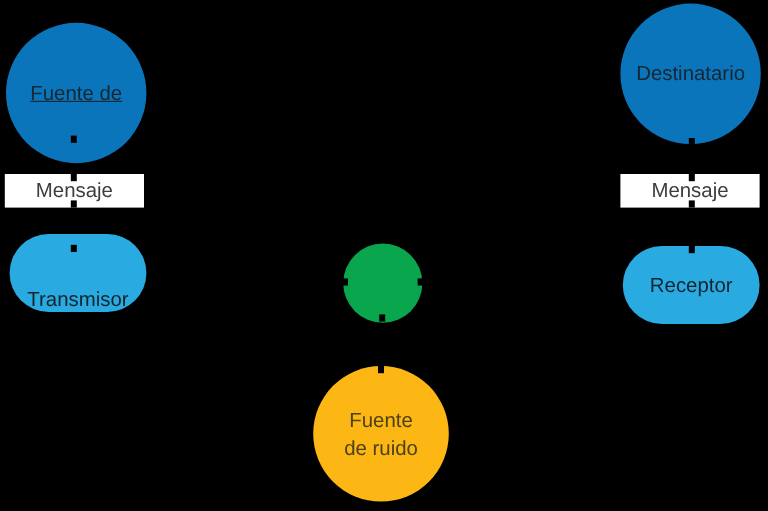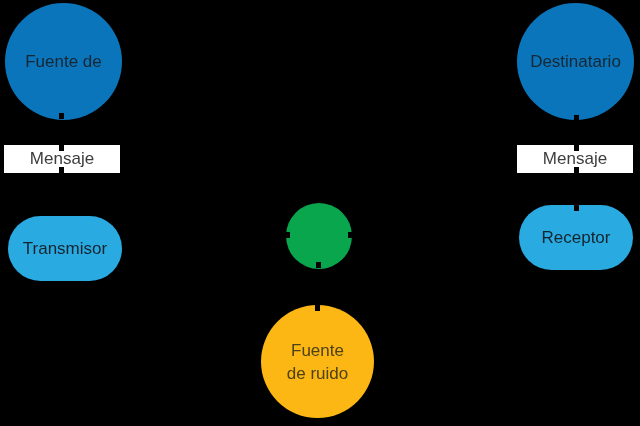--- a/index.html
+++ b/index.html
@@ -20,41 +20,41 @@
   .circle { border-radius:50%; }
   .pill   { border-radius:33px; }
 
   
   .blue-circle {
     width:117px; height:117px;
     background:#0b75bc;
     color:#152733;
     font-size:17px; line-height:22px;
   }
-  #node-fuente-informacion { left:5px; top:3px; }
+  #node-fuente-informacion { left:5px; top:19px;text-decoration:underline; }
   #node-destinatario       { left:517px; top:3px;text-align:right; }
 
   
   .msg-box {
     width:116px; height:28px;
     background:#ffffff;
     color:#3d3d3d;
     font-size:17px;
   }
   #node-mensaje-left  { left:4px;   top:145px; }
   #node-mensaje-right { left:517px; top:145px; }
 
   
   .cyan-pill {
     width:114px; height:65px;
     background:#29abe2;
     color:#14242e;
     font-size:17px;
   }
-  #node-transmisor { left:8px;   top:216px; }
+  #node-transmisor { left:8px;   top:195px;justify-content:flex-end; }
   #node-receptor   { left:519px; top:205px; }
 
   
   #node-canal {
     left:286px; top:203px;
     width:66px; height:66px;
     background:#0aa64e;
   }
 
   

